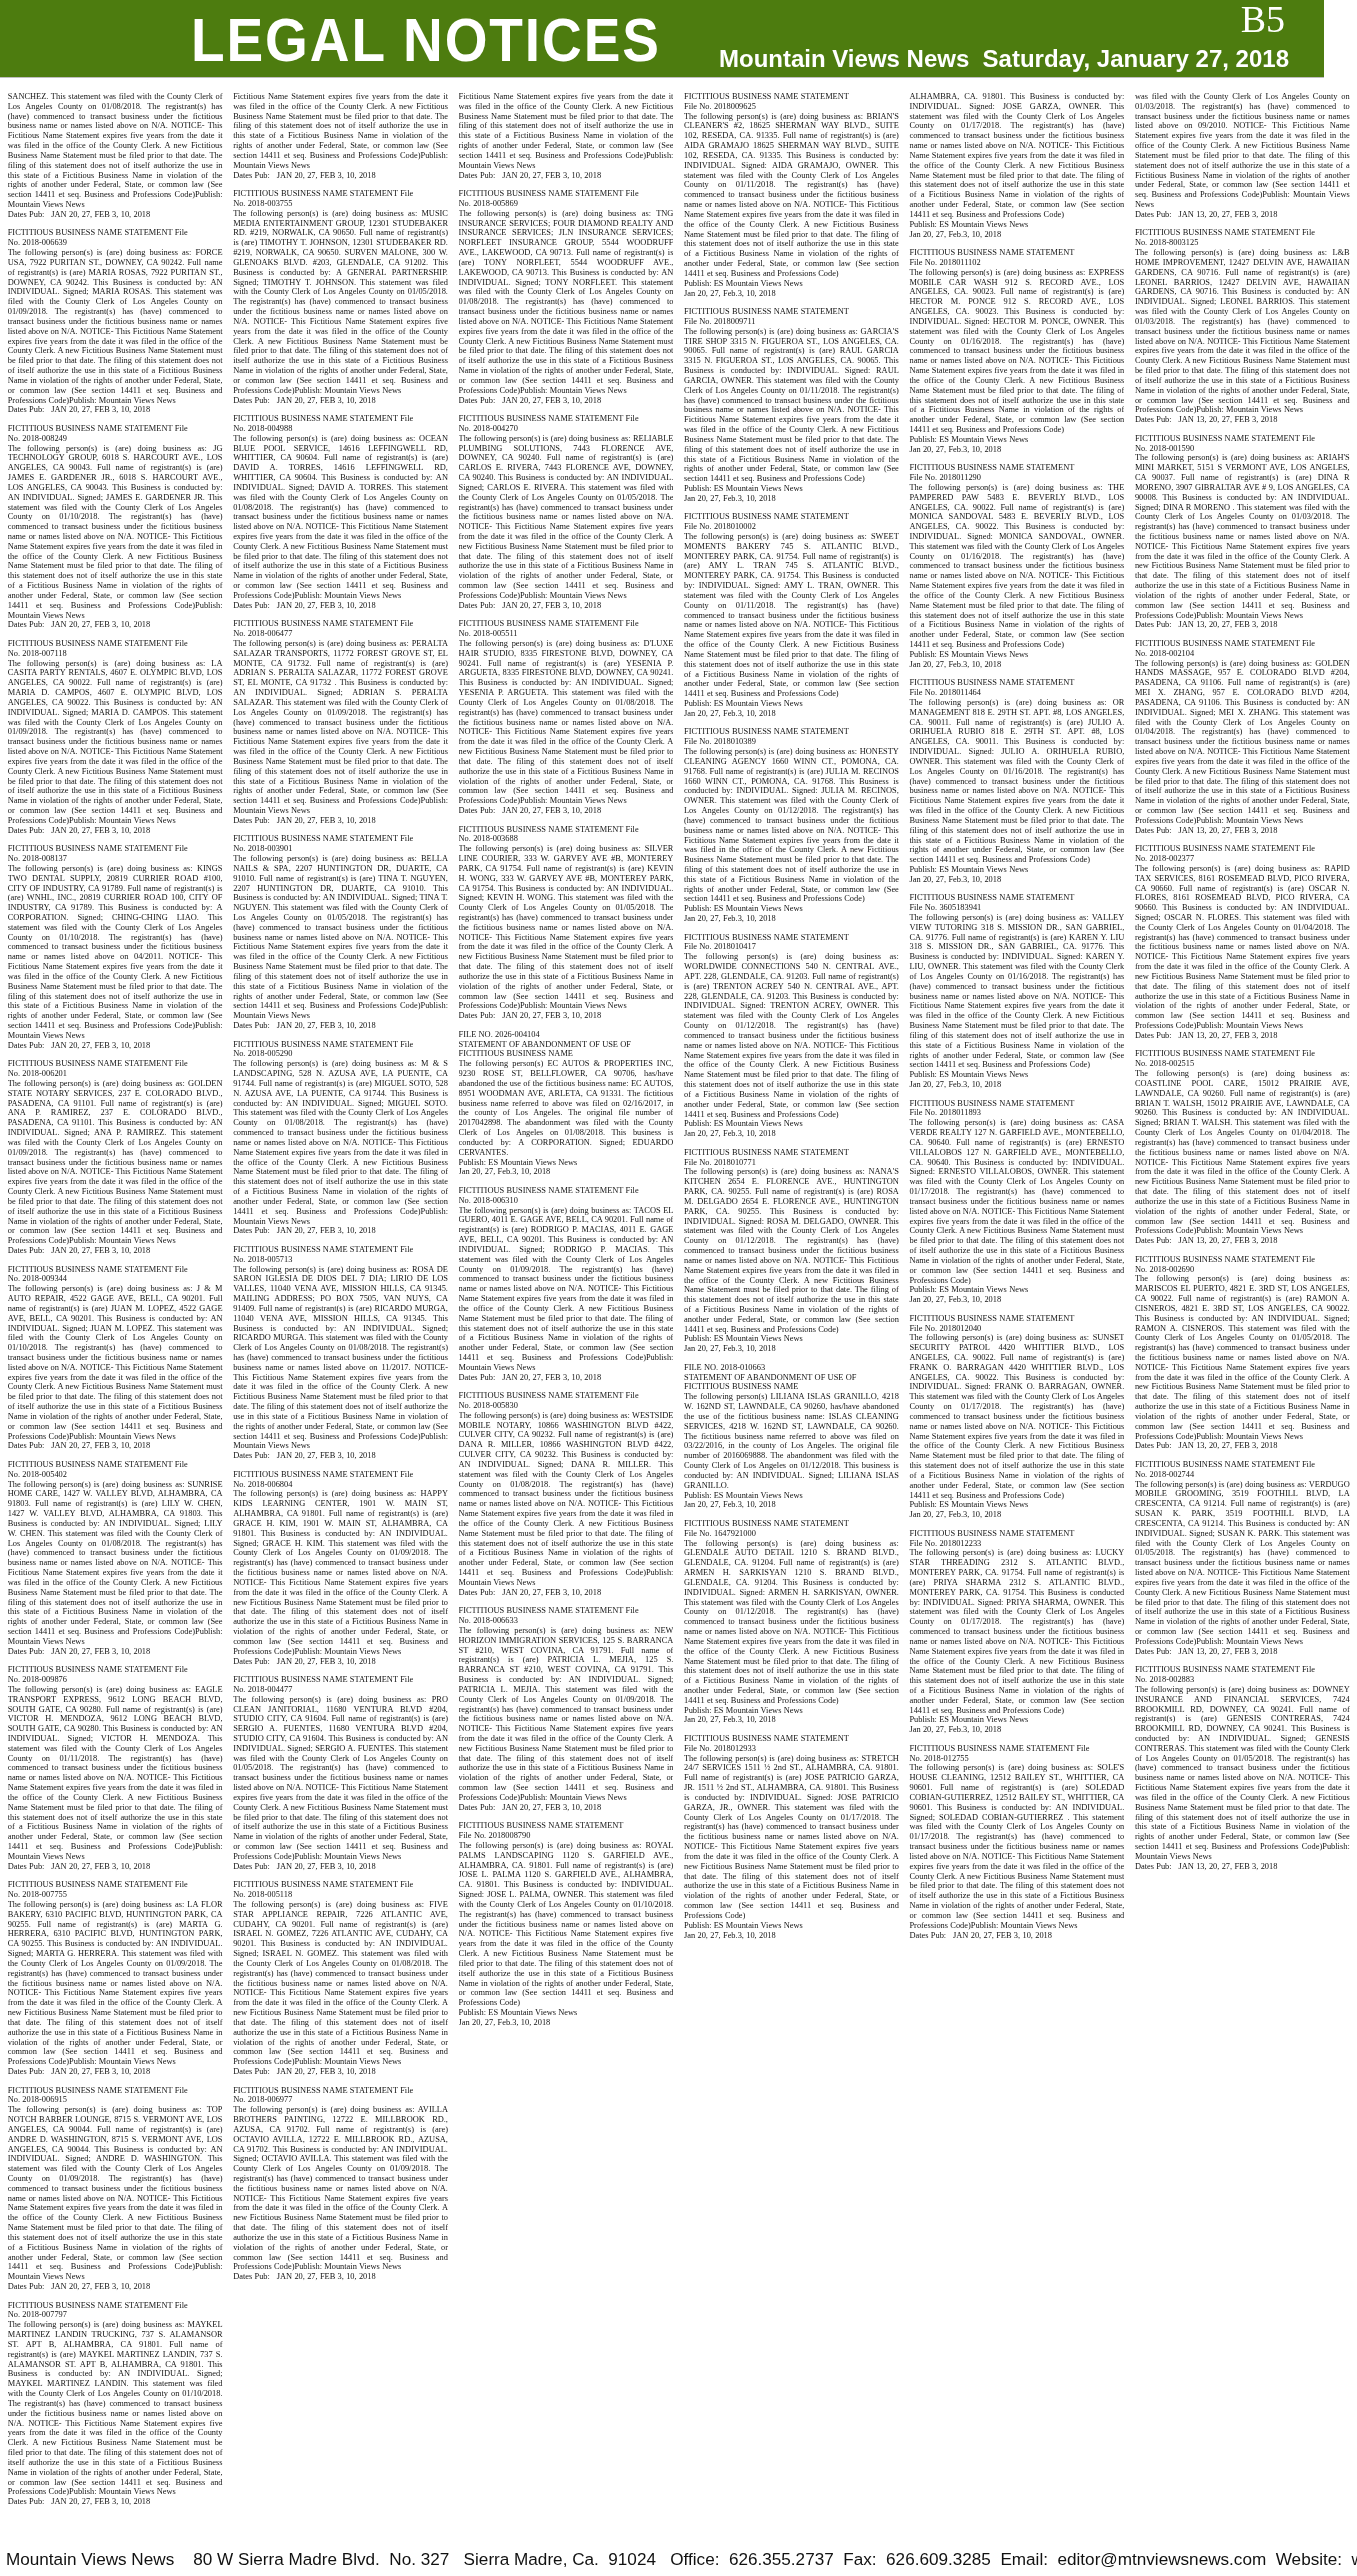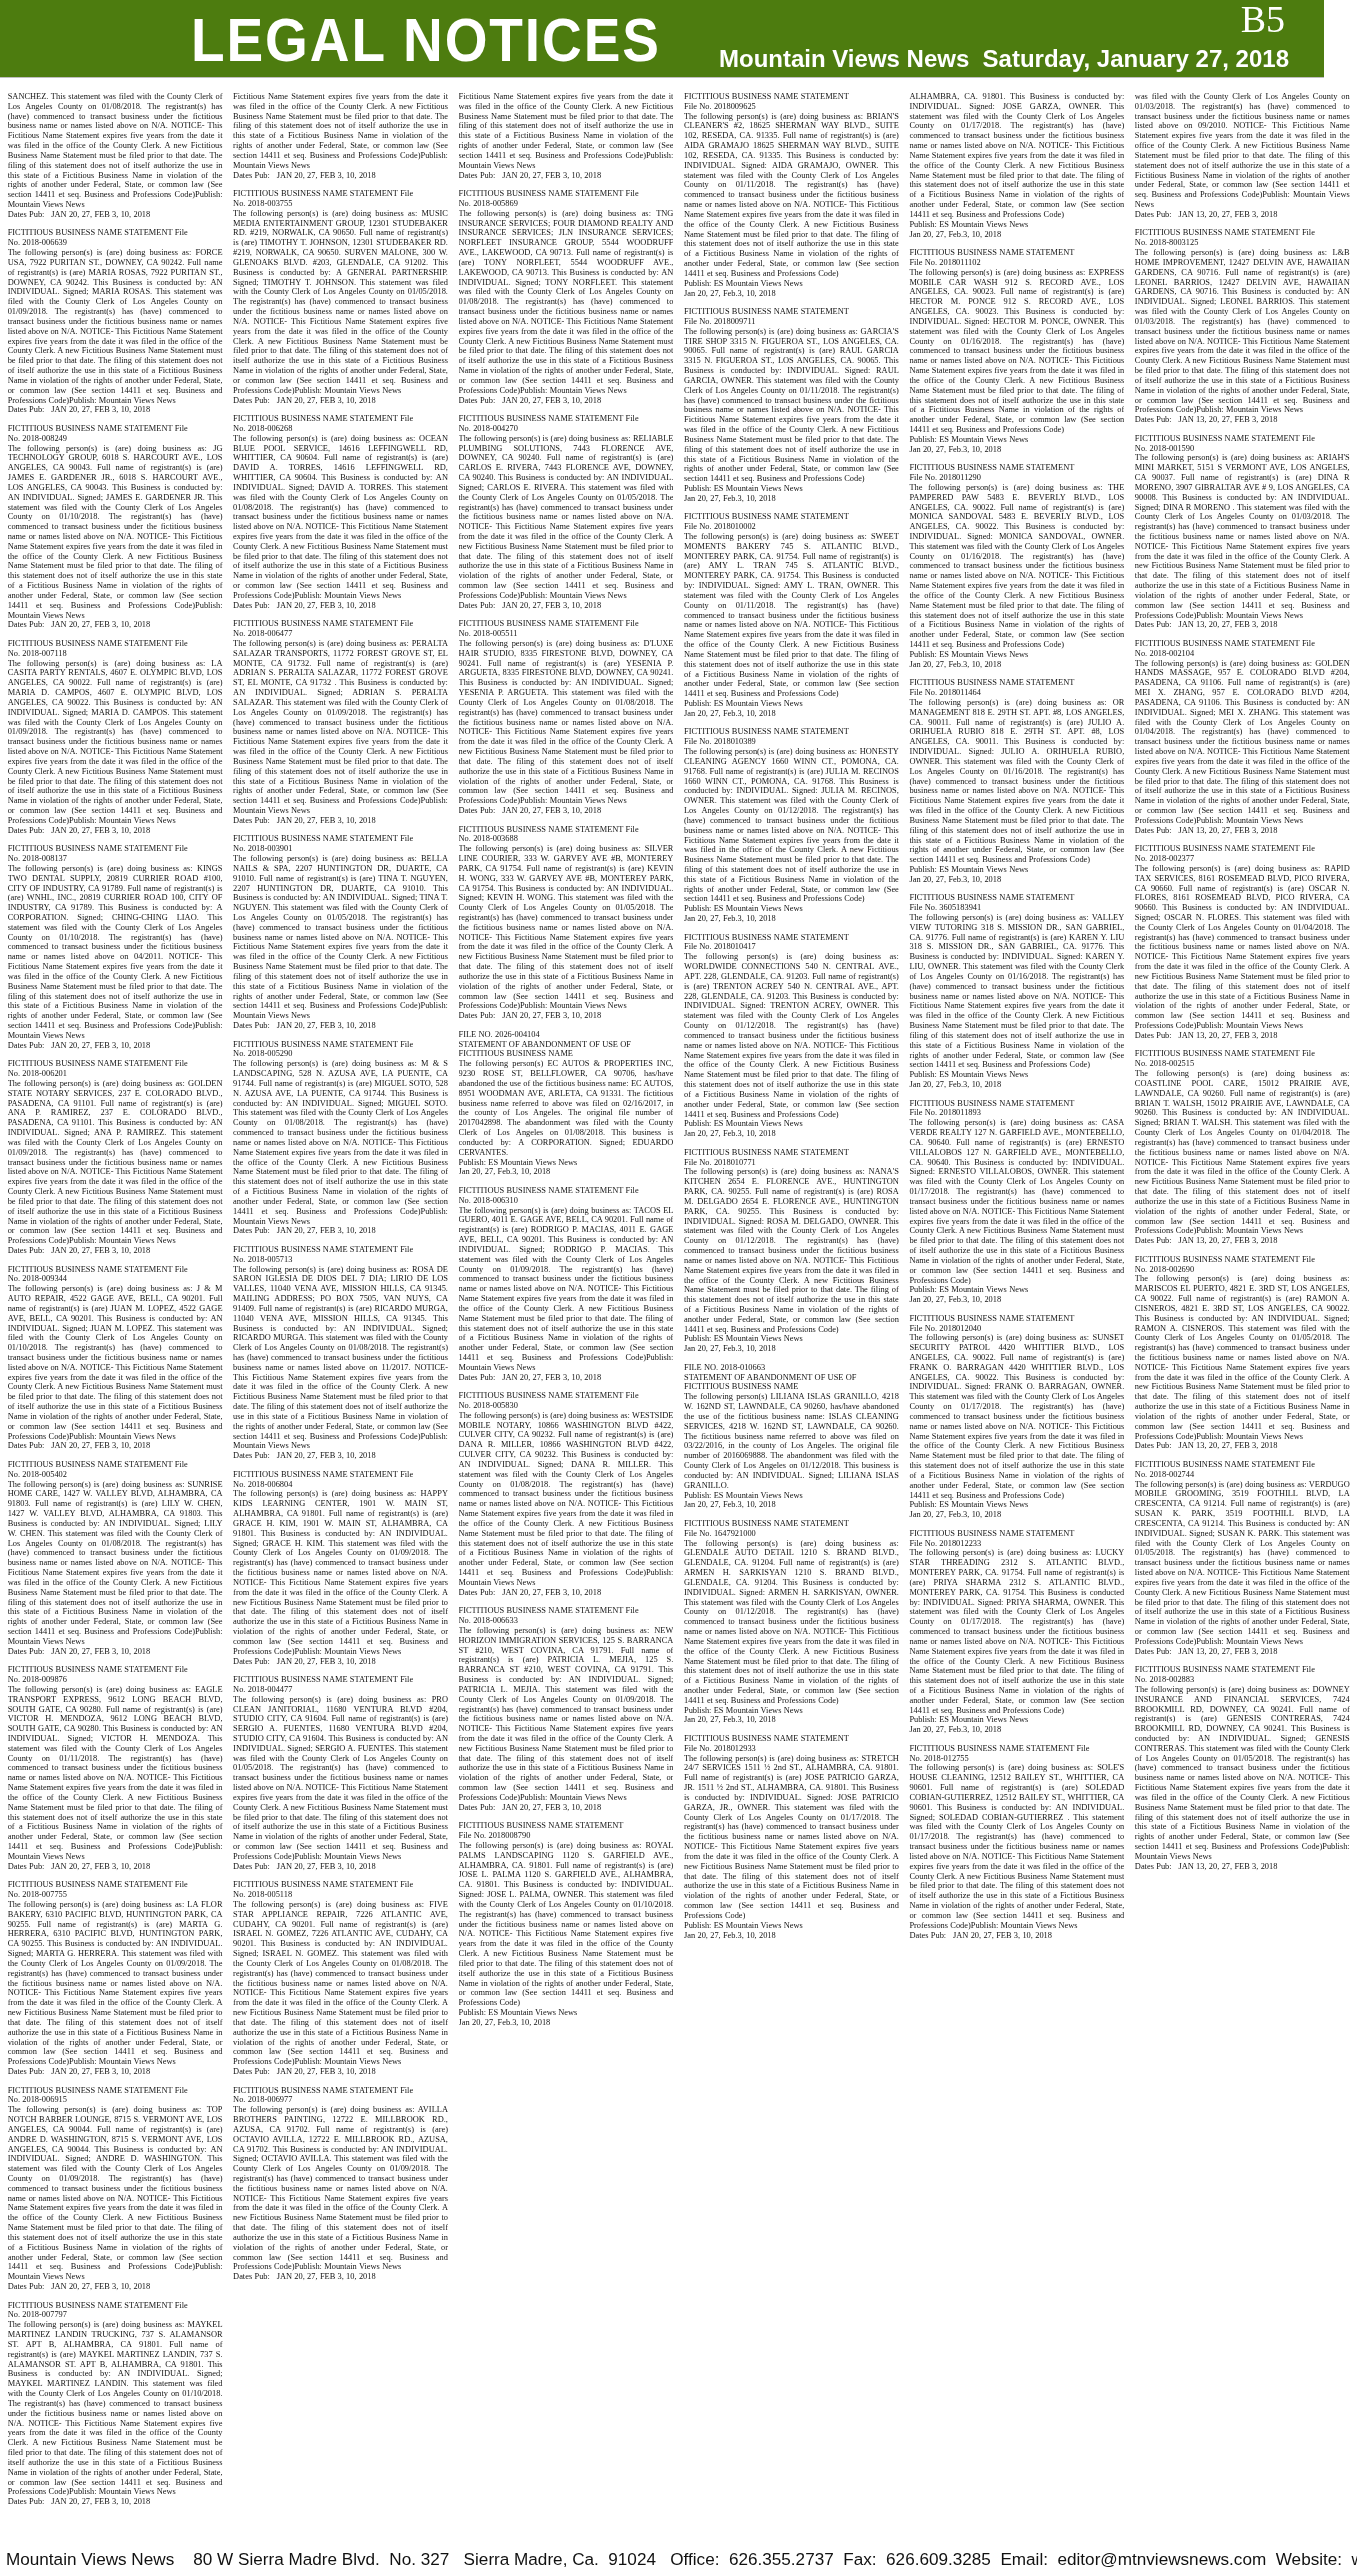--- a/index.html
+++ b/index.html
@@ -23,21 +23,21 @@
     font-family:"Liberation Serif",serif;font-size:38px;color:#ffffff;line-height:1;
   }
   .dateline{
     position:absolute;right:35px;bottom:3.9px;
     font-family:"Liberation Sans",sans-serif;font-weight:700;
     font-size:24px;color:#ffffff;white-space:pre;
   }
   
   .cols{
     position:absolute;top:92px;left:7.7px;width:1342px;height:2454px;
-    display:flex;gap:10.6px;overflow:hidden;justify-content:center;
+    display:flex;gap:10.6px;overflow:hidden;
   }
   .col{
     flex:1 1 0;min-width:0;overflow:hidden;height:2454px;
     font-size:8.4px;line-height:1.17;text-align:justify;
     word-spacing:0.2px;
   }
   .notice{margin:0 0 8.7px 0;}
   .tl{text-align:left;}
   .bd{}
   .pl{text-align:left;white-space:pre-wrap;}
@@ -136,21 +136,21 @@
         <div class="pl">Dates Pub:   JAN 20, 27, FEB 3, 10, 2018</div>
       </div>
       <div class="notice">
         <div class="tl">FICTITIOUS BUSINESS NAME STATEMENT File</div>
         <div class="tl">No. 2018-003755</div>
         <div class="bd">The following person(s) is (are) doing business as: MUSIC MEDIA ENTERTAINMENT GROUP, 12301 STUDEBAKER RD. #219, NORWALK, CA 90650. Full name of registrant(s) is (are) TIMOTHY T. JOHNSON, 12301 STUDEBAKER RD. #219, NORWALK, CA 90650. SURVEN MALONE, 300 W. GLENOAKS BLVD. #203, GLENDALE, CA 91202. This Business is conducted by: A GENERAL PARTNERSHIP. Signed; TIMOTHY T. JOHNSON. This statement was filed with the County Clerk of Los Angeles County on 01/05/2018. The registrant(s) has (have) commenced to transact business under the fictitious business name or names listed above on N/A. NOTICE- This Fictitious Name Statement expires five years from the date it was filed in the office of the County Clerk. A new Fictitious Business Name Statement must be filed prior to that date. The filing of this statement does not of itself authorize the use in this state of a Fictitious Business Name in violation of the rights of another under Federal, State, or common law (See section 14411 et seq. Business and Professions Code)Publish: Mountain Views News</div>
         <div class="pl">Dates Pub:   JAN 20, 27, FEB 3, 10, 2018</div>
       </div>
       <div class="notice">
         <div class="tl">FICTITIOUS BUSINESS NAME STATEMENT File</div>
-        <div class="tl">No. 2018-006268</div>
+        <div class="tl">No. 2018-004988</div>
         <div class="bd">The following person(s) is (are) doing business as: OCEAN BLUE POOL SERVICE, 14616 LEFFINGWELL RD, WHITTIER, CA 90604. Full name of registrant(s) is (are) DAVID A. TORRES, 14616 LEFFINGWELL RD, WHITTIER, CA 90604. This Business is conducted by: AN INDIVIDUAL. Signed; DAVID A. TORRES. This statement was filed with the County Clerk of Los Angeles County on 01/08/2018. The registrant(s) has (have) commenced to transact business under the fictitious business name or names listed above on N/A. NOTICE- This Fictitious Name Statement expires five years from the date it was filed in the office of the County Clerk. A new Fictitious Business Name Statement must be filed prior to that date. The filing of this statement does not of itself authorize the use in this state of a Fictitious Business Name in violation of the rights of another under Federal, State, or common law (See section 14411 et seq. Business and Professions Code)Publish: Mountain Views News</div>
         <div class="pl">Dates Pub:   JAN 20, 27, FEB 3, 10, 2018</div>
       </div>
       <div class="notice">
         <div class="tl">FICTITIOUS BUSINESS NAME STATEMENT File</div>
         <div class="tl">No. 2018-006477</div>
         <div class="bd">The following person(s) is (are) doing business as: PERALTA SALAZAR TRANSPORTS, 11772 FOREST GROVE ST, EL MONTE, CA 91732. Full name of registrant(s) is (are) ADRIAN S. PERALTA SALAZAR, 11772 FOREST GROVE ST, EL MONTE, CA 91732 . This Business is conducted by: AN INDIVIDUAL. Signed; ADRIAN S. PERALTA SALAZAR. This statement was filed with the County Clerk of Los Angeles County on 01/09/2018. The registrant(s) has (have) commenced to transact business under the fictitious business name or names listed above on N/A. NOTICE- This Fictitious Name Statement expires five years from the date it was filed in the office of the County Clerk. A new Fictitious Business Name Statement must be filed prior to that date. The filing of this statement does not of itself authorize the use in this state of a Fictitious Business Name in violation of the rights of another under Federal, State, or common law (See section 14411 et seq. Business and Professions Code)Publish: Mountain Views News</div>
         <div class="pl">Dates Pub:   JAN 20, 27, FEB 3, 10, 2018</div>
       </div>
       <div class="notice">

